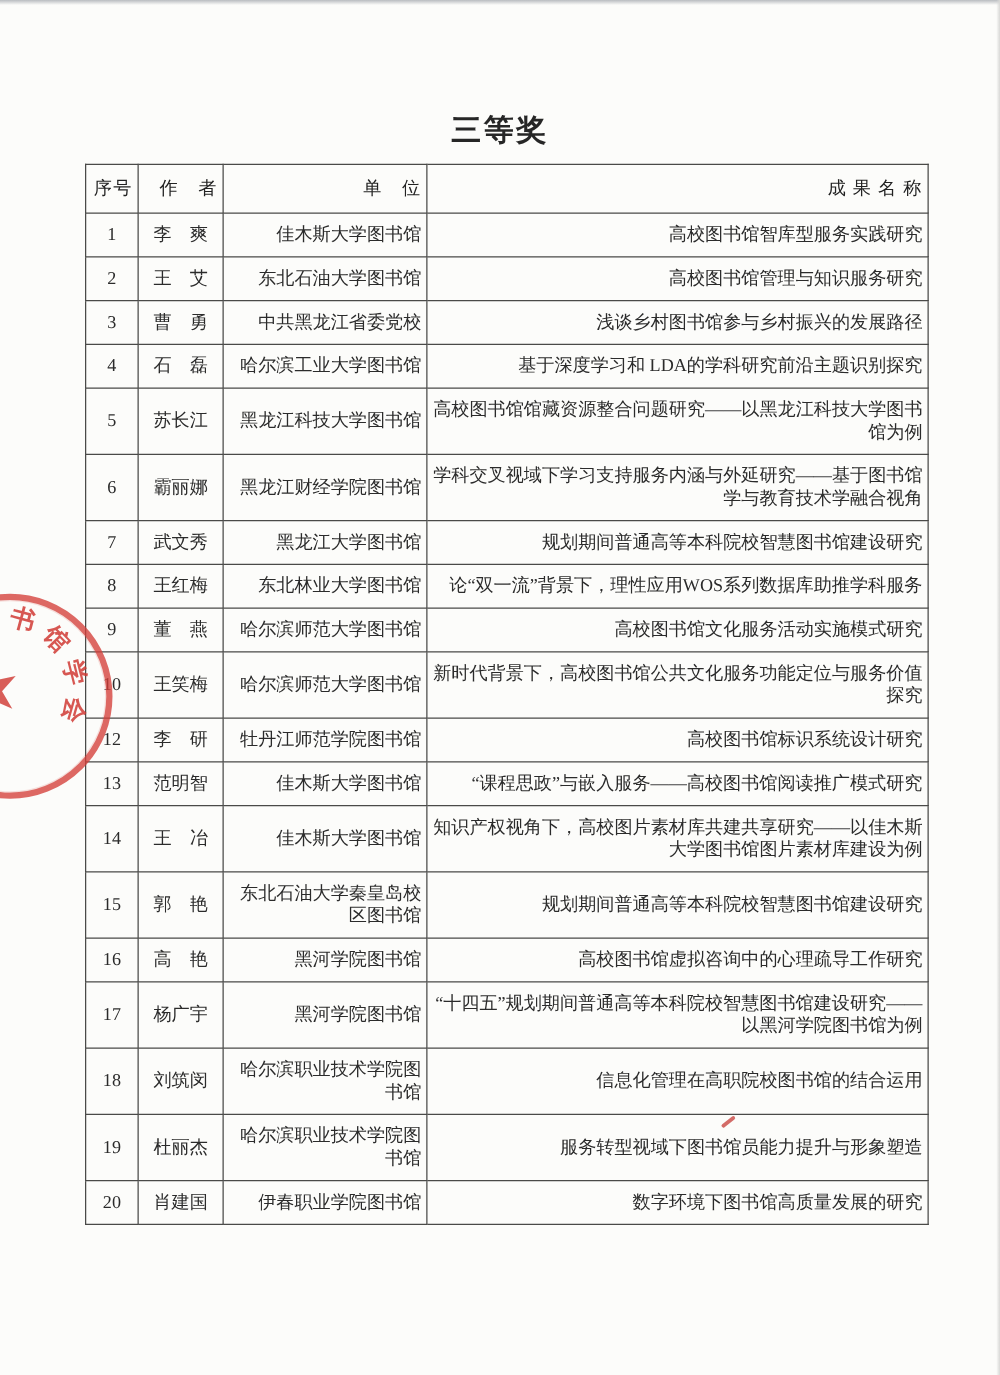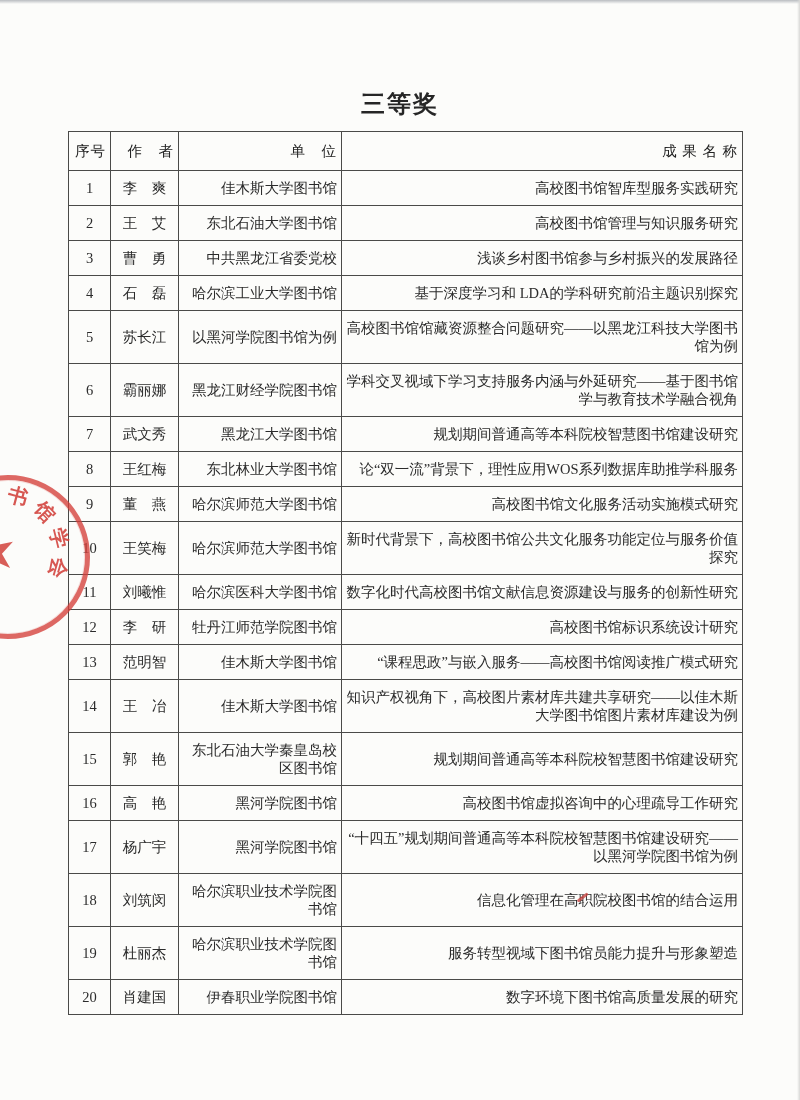--- a/index.html
+++ b/index.html
@@ -119,21 +119,21 @@
     </tr>
         <tr>
       <td class="c-no">4</td>
       <td class="c-author">石　磊</td>
       <td class="c-org">哈尔滨工业大学图书馆</td>
       <td class="c-title">基于深度学习和 LDA的学科研究前沿主题识别探究</td>
     </tr>
         <tr>
       <td class="c-no">5</td>
       <td class="c-author">苏长江</td>
-      <td class="c-org">以黑河学院图书馆为例</td>
+      <td class="c-org">黑龙江科技大学图书馆</td>
       <td class="c-title">高校图书馆馆藏资源整合问题研究——以黑龙江科技大学图书馆为例</td>
     </tr>
         <tr>
       <td class="c-no">6</td>
       <td class="c-author">霸丽娜</td>
       <td class="c-org">黑龙江财经学院图书馆</td>
       <td class="c-title">学科交叉视域下学习支持服务内涵与外延研究——基于图书馆学与教育技术学融合视角</td>
     </tr>
         <tr>
       <td class="c-no">7</td>
@@ -151,26 +151,20 @@
       <td class="c-no">9</td>
       <td class="c-author">董　燕</td>
       <td class="c-org">哈尔滨师范大学图书馆</td>
       <td class="c-title">高校图书馆文化服务活动实施模式研究</td>
     </tr>
         <tr>
       <td class="c-no">10</td>
       <td class="c-author">王笑梅</td>
       <td class="c-org">哈尔滨师范大学图书馆</td>
       <td class="c-title">新时代背景下，高校图书馆公共文化服务功能定位与服务价值探究</td>
-    </tr>
-        <tr>
-      <td class="c-no">11</td>
-      <td class="c-author">刘曦惟</td>
-      <td class="c-org">哈尔滨医科大学图书馆</td>
-      <td class="c-title">数字化时代高校图书馆文献信息资源建设与服务的创新性研究</td>
     </tr>
         <tr>
       <td class="c-no">12</td>
       <td class="c-author">李　研</td>
       <td class="c-org">牡丹江师范学院图书馆</td>
       <td class="c-title">高校图书馆标识系统设计研究</td>
     </tr>
         <tr>
       <td class="c-no">13</td>
       <td class="c-author">范明智</td>

